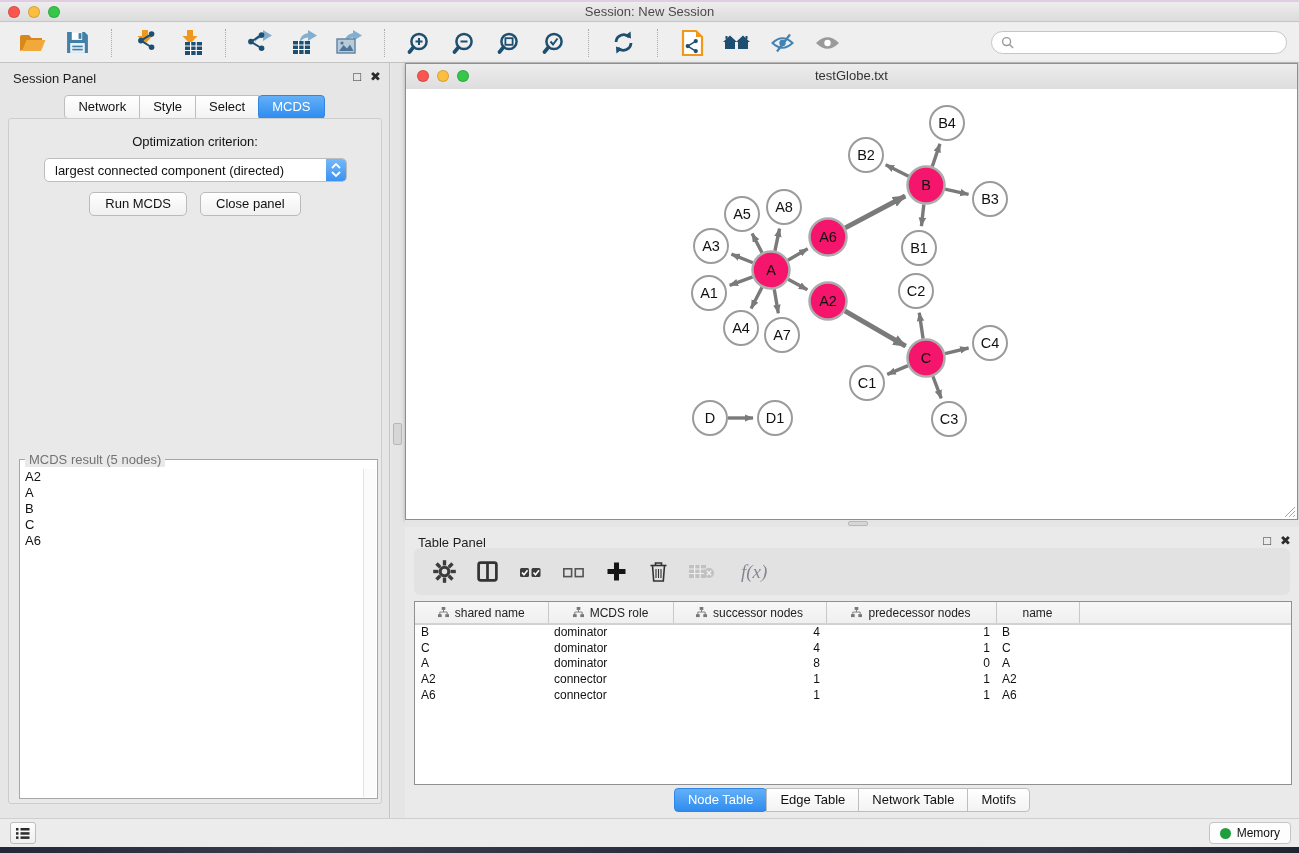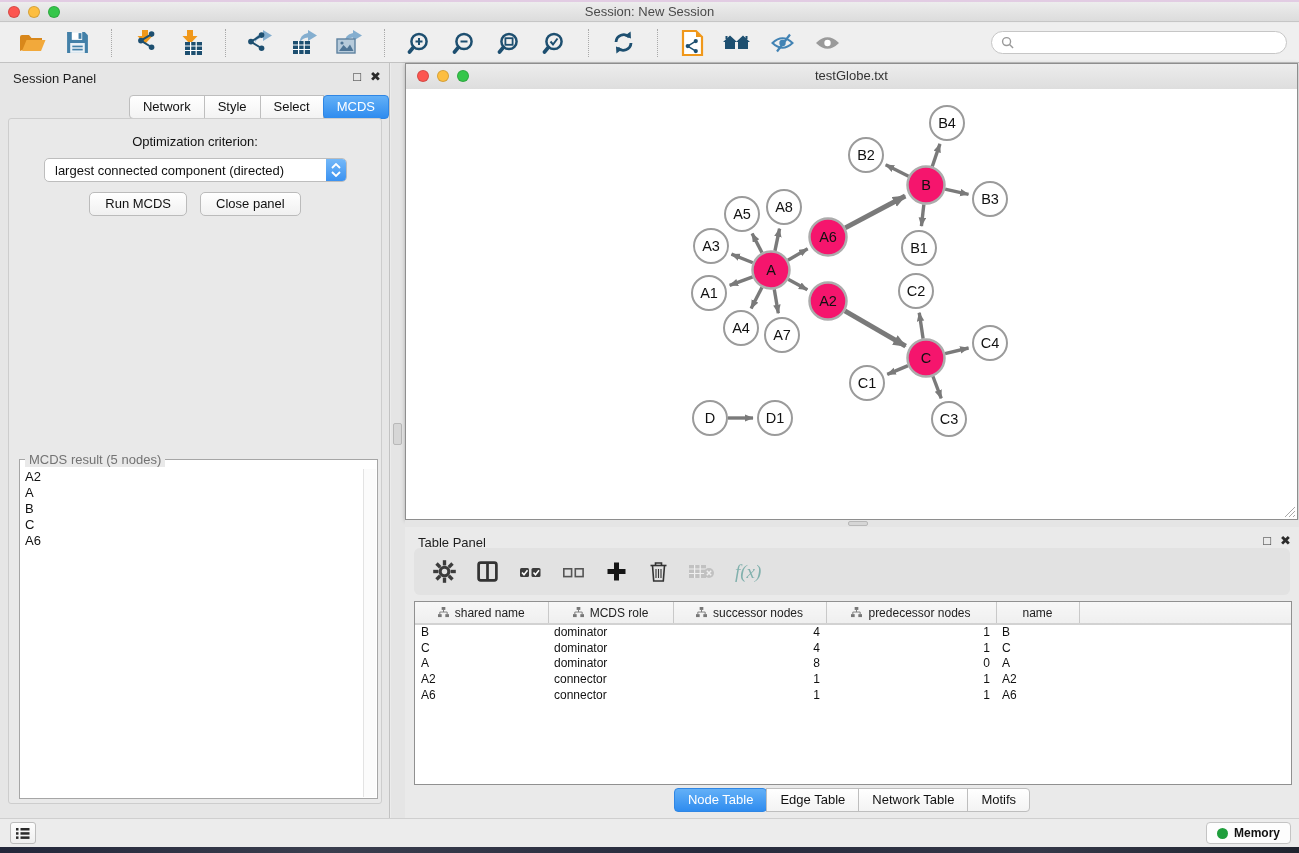--- a/index.html
+++ b/index.html
@@ -30,21 +30,21 @@
   .tb-search { margin-left:auto; width:296px; height:23px; background:#fff; border:1px solid #C6C6C6;
                border-radius:12px; display:flex; align-items:center; padding:0 9px; gap:5px; }
   .tb-search input { border:none; outline:none; flex:1; font-size:12px; font-family:"Liberation Sans",sans-serif; background:transparent; }
 
   
   .control-panel { position:absolute; left:0; top:63px; width:390px; height:755px;
                    background:#E6E6E6; border-right:1px solid #C2C2C2; }
   .panel-title { position:absolute; top:8px; left:13px; font-size:13px; color:#1e1e1e; }
   .panel-ctrls { position:absolute; top:6px; right:8px; display:flex; gap:9px; font-size:13px; color:#2b2b2b; }
   .panel-ctrls span { cursor:pointer; }
-  .cp-tabs { position:absolute; top:32px; left:0; right:0; display:flex; justify-content:flex-end; }
+  .cp-tabs { position:absolute; top:32px; left:0; right:0; display:flex; justify-content:center; }
   .seg-tab { border:1px solid #BEBEBE; background:linear-gradient(#FFFFFF,#F3F3F3); padding:3px 13px 4px;
              font-size:13px; color:#111; margin-left:-1px; cursor:pointer; }
   .seg-tab:first-child { border-radius:4px 0 0 4px; margin-left:0; }
   .seg-tab:last-child { border-radius:0 4px 4px 0; }
   .seg-tab.active { background:linear-gradient(#63B0F7,#2F8CEF); color:#fff; border-color:#2F86E4; border-radius:4px; }
   .cp-content { position:absolute; top:55px; left:8px; right:7px; bottom:14px;
                 background:#E9E9E9; border:1px solid #CDCDCD; border-radius:3px; }
   .opt-label { position:absolute; top:15px; left:0; right:0; text-align:center; font-size:13px; color:#111; }
   .combo { position:absolute; top:39px; left:35px; right:34px; height:24px; background:#fff;
            border:1px solid #BDBDBD; border-radius:5px; display:flex; align-items:center; cursor:pointer; }
@@ -80,42 +80,42 @@
   .net-titlebar .lights { top:6px; left:11px; }
   .net-canvas { position:absolute; top:25px; left:0; right:0; bottom:0; background:#fff; }
   .resize-grip { position:absolute; right:1px; bottom:1px; width:13px; height:13px; cursor:nwse-resize; }
 
   
   .table-panel { position:absolute; left:405px; top:527px; right:0; height:291px; background:#EAEAEA; }
   .tp-toolbar { position:absolute; top:21px; left:9px; right:9px; height:47px; background:#E2E2E2;
                 border-radius:6px; display:flex; align-items:center; gap:20px; padding:0 19px; }
   .tpt-btn { display:flex; align-items:center; justify-content:center; cursor:pointer; min-width:22px; height:24px; }
   .tpt-btn.disabled { opacity:.45; cursor:default; }
-  .fx { font-family:"Liberation Serif", serif; font-style:italic; font-size:19px; color:#0f766e; }
+  .fx { font-family:"Liberation Serif", serif; font-style:italic; font-size:19px; color:#0f172a;margin-left:6px; }
   .tp-table-wrap { position:absolute; top:74px; left:9px; right:7px; bottom:33px; background:#fff;
                    border:1px solid #909090; overflow:hidden; }
   table.data { border-collapse:collapse; width:100%; table-layout:fixed; }
   table.data th { height:22px; background:linear-gradient(#F7F7F7,#EFEFEF); border-bottom:2px solid #D2D2D2;
                   border-right:1px solid #C9C9C9; font-weight:normal; font-size:12px; color:#222; }
   table.data th:last-child { border-right:none; }
   table.data th .th-inner { display:flex; align-items:center; justify-content:center; gap:6px; }
   table.data td { font-size:12px; color:#111; height:15.7px; line-height:15.7px; padding:0 6px;
                   white-space:nowrap; overflow:hidden; }
   td.al { text-align:left; padding-left:10px; } td.ar { text-align:right; padding-right:8px; }
   .tp-tabs { position:absolute; bottom:6px; left:0; right:0; display:flex; justify-content:center; }
 
   
   .status-bar { position:absolute; left:0; right:0; bottom:6px; height:29px; background:#ECECEC;
                 border-top:1px solid #CFCFCF; }
   .sb-left-btn { position:absolute; left:10px; top:3px; width:26px; height:22px; background:linear-gradient(#FDFDFD,#EFEFEF);
                  border:1px solid #BDBDBD; border-radius:3px; display:flex; align-items:center; justify-content:center; cursor:pointer; }
   .memory-btn { position:absolute; right:8px; top:3px; height:22px; background:#FDFDFD; border:1px solid #C4C4C4;
                 border-radius:4px; display:flex; align-items:center; gap:6px; padding:0 10px; cursor:pointer; }
   .memory-dot { width:11px; height:11px; border-radius:50%; background:#1F9E3C; }
-  .memory-label { font-size:12px; color:#111;font-weight:bold; }
+  .memory-label { font-size:12px; color:#111; }
 </style>
 </head>
 <body>
 
 <div class="screen">
   <div class="wall-top"></div>
 
   <div class="titlebar">
     <div class="lights">
       <span class="light red"></span>

